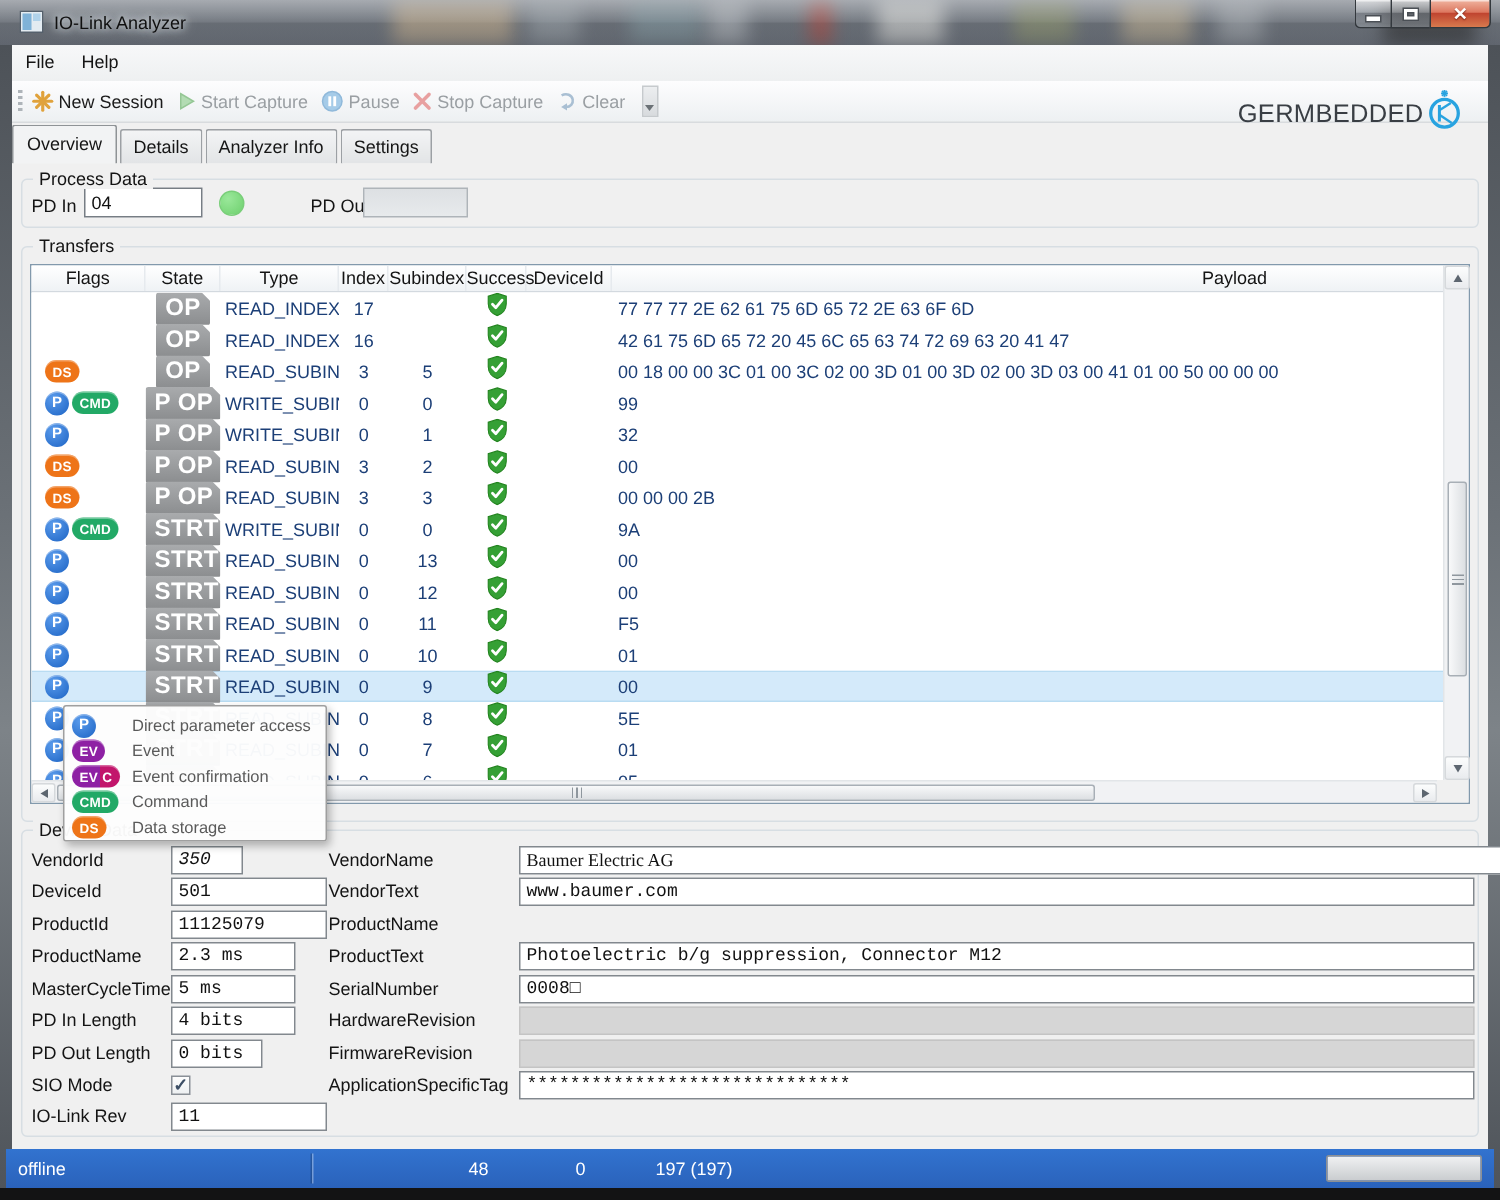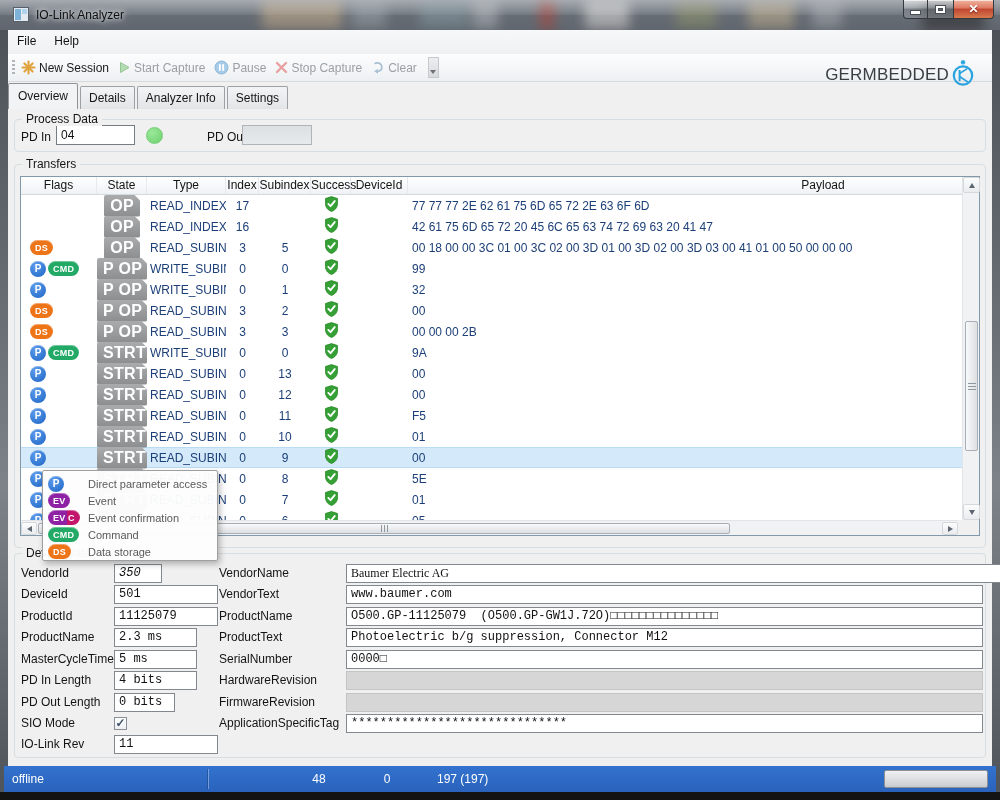--- a/index.html
+++ b/index.html
@@ -679,29 +679,28 @@
     <div class="drow" style="left: 204px; top: 10px; width: 766px;">
       <span class="dlabel">VendorName</span>
       <div class="dfield" style="left: 127px; width: 712px; font-family: Liberation Serif, serif;">Baumer Electric AG</div>
     </div>
     <div class="drow" style="left: 204px; top: 31px; width: 766px;">
       <span class="dlabel">VendorText</span>
       <div class="dfield" style="left: 127px; width: 637px;">www.baumer.com</div>
     </div>
     <div class="drow" style="left: 204px; top: 53px; width: 766px;">
       <span class="dlabel">ProductName</span>
-      <div class="dfield" style="left: 127px; width: 637px;">O500.GP-11125079  (O500.GP-GW1J.72O)□□□□□□□□□□□□□□□</div>
     </div>
     <div class="drow" style="left: 204px; top: 74px; width: 766px;">
       <span class="dlabel">ProductText</span>
       <div class="dfield" style="left: 127px; width: 637px;">Photoelectric b/g suppression, Connector M12</div>
     </div>
     <div class="drow" style="left: 204px; top: 96px; width: 766px;">
       <span class="dlabel">SerialNumber</span>
-      <div class="dfield" style="left: 127px; width: 637px;">0000□</div>
+      <div class="dfield" style="left: 127px; width: 637px;">0008□</div>
     </div>
     <div class="drow" style="left: 204px; top: 117px; width: 766px;">
       <span class="dlabel">HardwareRevision</span>
       <div class="dfield dis" style="left: 127px; width: 637px;"></div>
     </div>
     <div class="drow" style="left: 204px; top: 160px; width: 766px;">
       <span class="dlabel">ApplicationSpecificTag</span>
       <div class="dfield" style="left: 127px; width: 637px;">******************************</div>
     </div>
     <div class="drow" style="left: 204px; top: 139px; width: 766px;">

